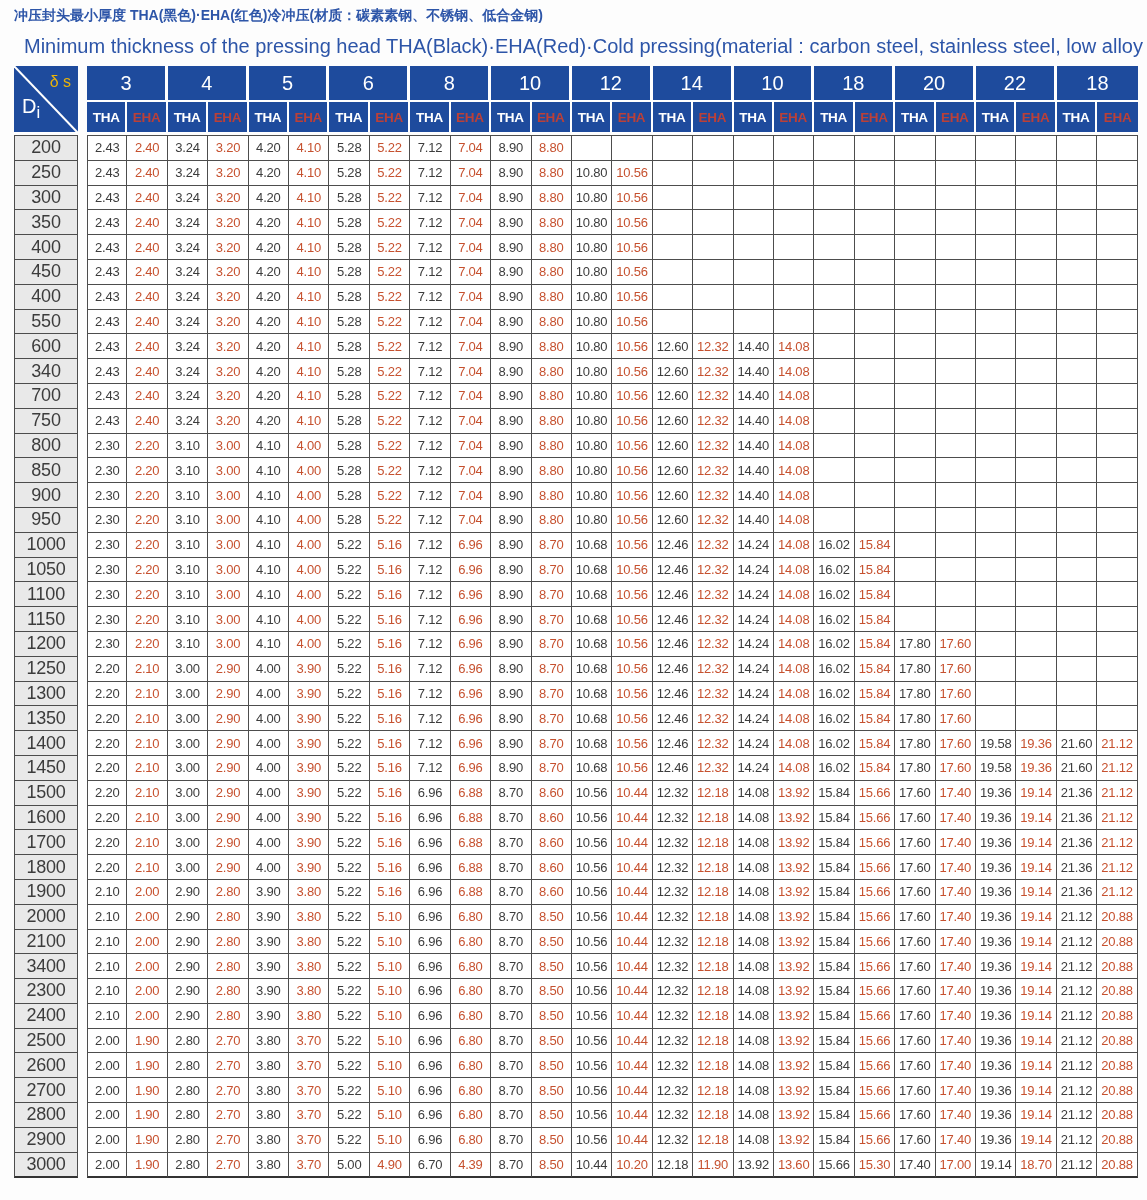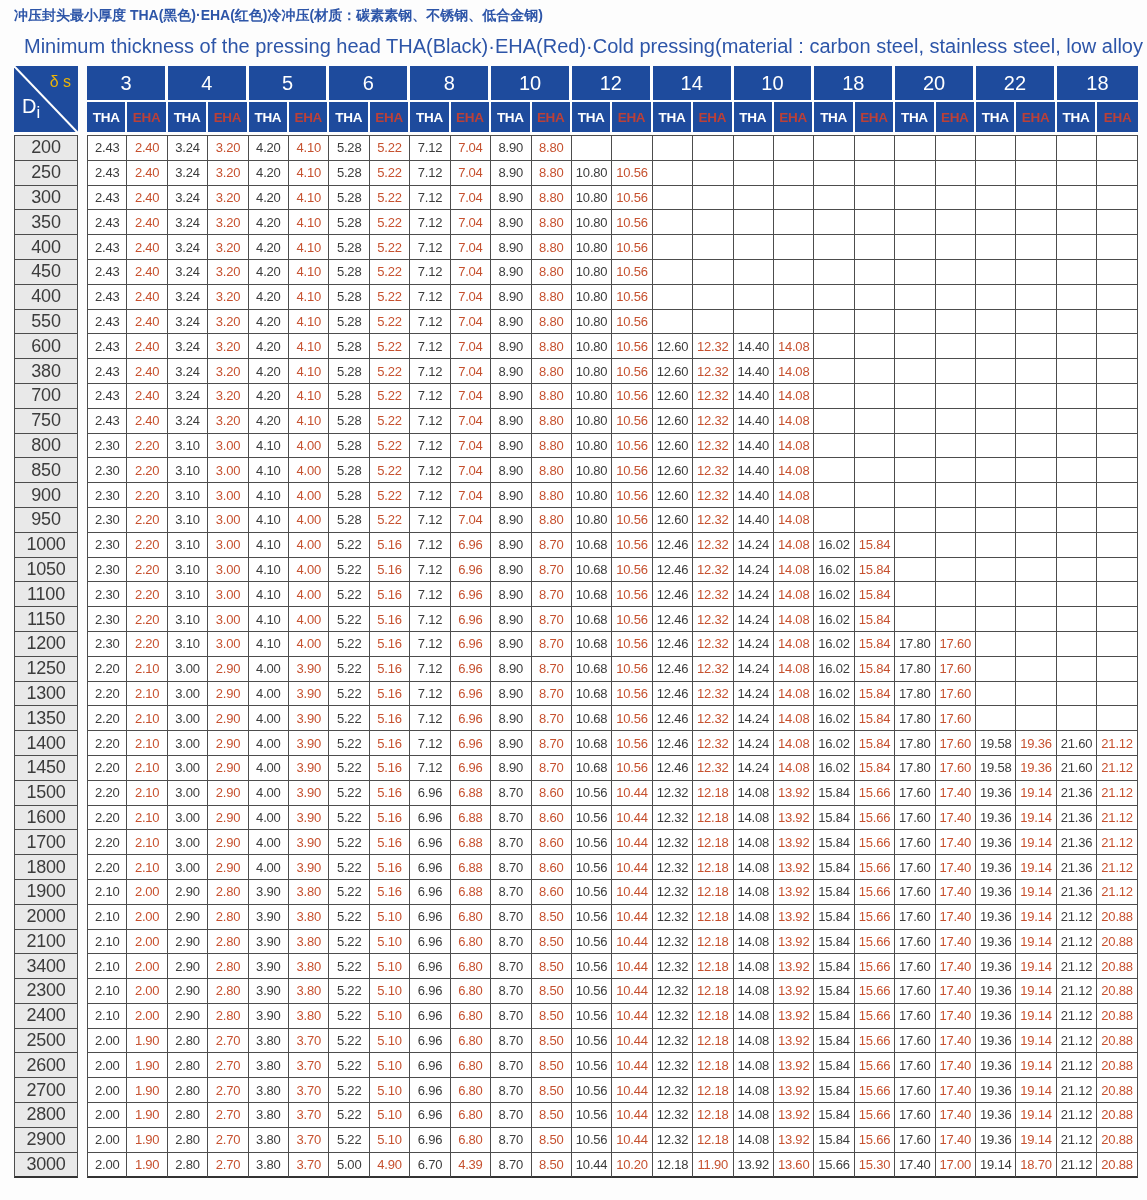--- a/index.html
+++ b/index.html
@@ -419,21 +419,21 @@
           <td class="vc t"></td>
           <td class="vc e"></td>
           <td class="vc t"></td>
           <td class="vc e"></td>
           <td class="vc t"></td>
           <td class="vc e"></td>
           <td class="vc t"></td>
           <td class="vc e"></td>
         </tr>
         <tr>
-          <td class="dic">380</td>
+          <td class="dic">340</td>
           <td class="gapc"></td>
           <td class="vc t first">2.43</td>
           <td class="vc e">2.40</td>
           <td class="vc t">3.24</td>
           <td class="vc e">3.20</td>
           <td class="vc t">4.20</td>
           <td class="vc e">4.10</td>
           <td class="vc t">5.28</td>
           <td class="vc e">5.22</td>
           <td class="vc t">7.12</td>

